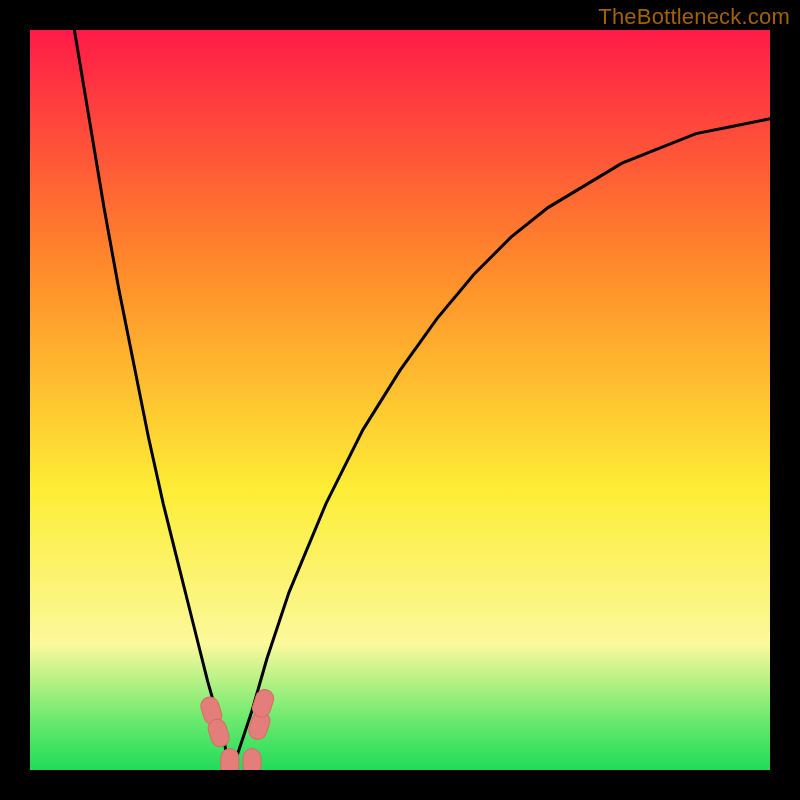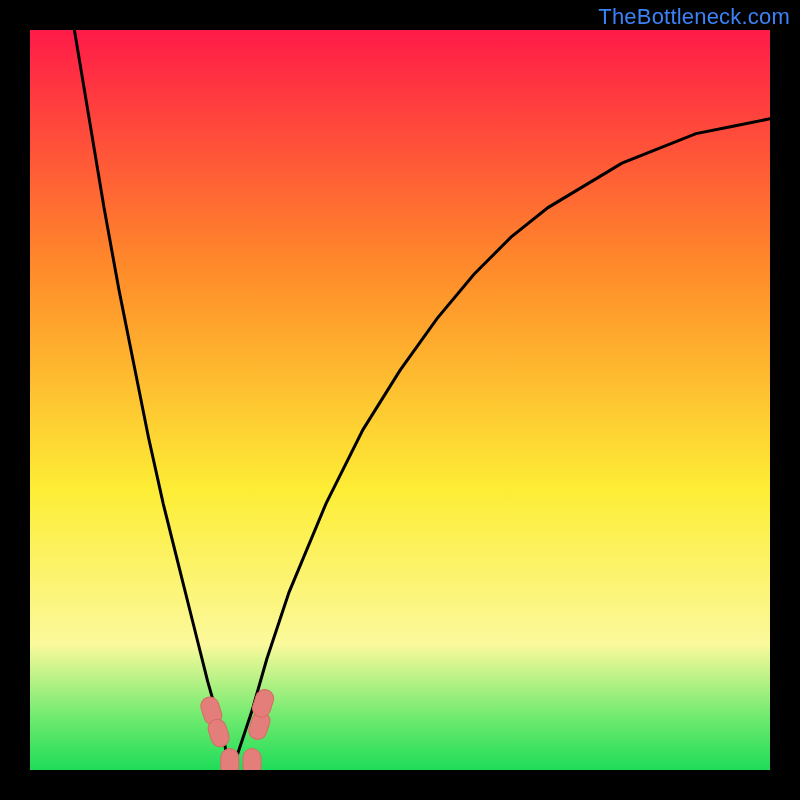--- a/index.html
+++ b/index.html
@@ -36,21 +36,21 @@
     position: absolute;
     left: 0;
     top: 0;
     width: 100%;
     height: 100%;
   }
   .watermark {
     position: absolute;
     top: 4px;
     right: 10px;
-    color: #3b82f6;
+    color: #a16207;
     font-size: 22px;
     font-weight: 500;
     letter-spacing: 0.2px;
   }
 </style>
 </head>
 <body>
 
 <div class="frame">
   <div class="watermark">TheBottleneck.com</div>

